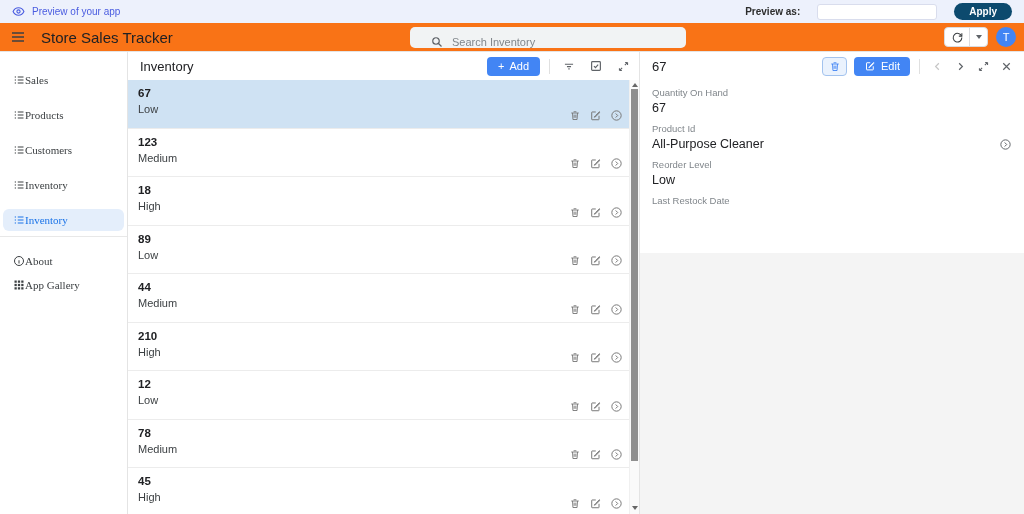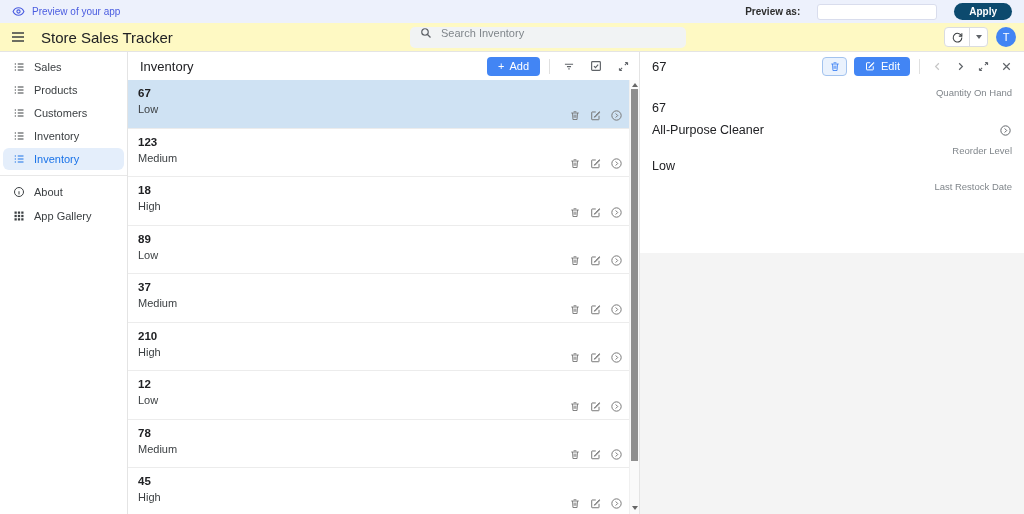--- a/index.html
+++ b/index.html
@@ -8,38 +8,38 @@
 
   
   .topbar { height:23px; background:#edf1fc; display:flex; align-items:center; padding:0 12px; gap:17px; }
   .preview-left { display:flex; align-items:center; gap:7px; color:#4a5ce0; font-size:10px; }
   .spacer { flex:1; }
   .preview-as-label { font-size:10px; font-weight:bold; color:#2d2d2d; }
   .preview-input { width:120px; height:16px; border:1px solid #d9dded; border-radius:3px; background:#fff; font-size:10px; padding:0 5px; outline:none; }
   .apply-btn { background:#0c4a6e; color:#fff; font-size:10px; font-weight:bold; border:none; border-radius:9px; height:17px; padding:0 15px; cursor:pointer; }
 
   
-  .appbar { height:29px; background:#fef9c3; border-bottom:1px solid #e4e4e4; display:flex; align-items:center; padding:0 10px; position:relative; }
+  .appbar { height:29px; background:#f97316; border-bottom:1px solid #e4e4e4; display:flex; align-items:center; padding:0 10px; position:relative; }
   .app-title { font-size:15px; color:#202124; margin-left:15px; }
-  .searchbox { position:absolute; left:410px; width:276px; height:21px; background:#f1f3f4; border-radius:5px; display:flex; align-items:flex-start; padding:0 10px; gap:9px; }
+  .searchbox { position:absolute; left:410px; width:276px; height:21px; background:#f1f3f4; border-radius:5px; display:flex; align-items:flex-end; padding:0 21px; gap:9px; }
   .search-input { border:none; background:transparent; outline:none; font-size:11px; color:#5f6368; width:200px; }
   .search-input::placeholder { color:#80868b; }
   .appbar-right { position:absolute; right:8px; display:flex; align-items:center; gap:8px; }
   .sync-group { display:flex; border:1px solid #dadce0; border-radius:4px; height:20px; overflow:hidden; background:#fff; }
   .sync-cell { width:24px; display:flex; align-items:center; justify-content:center; cursor:pointer; }
   .sync-cell + .sync-cell { border-left:1px solid #dadce0; width:18px; }
   .caret-down { width:0; height:0; border-left:3.5px solid transparent; border-right:3.5px solid transparent; border-top:4px solid #5f6368; }
   .avatar { width:20px; height:20px; border-radius:50%; background:#4285f4; color:#fff; font-size:11px; display:flex; align-items:center; justify-content:center; cursor:pointer; }
 
   
   .main { display:flex; height:462px; }
 
   
   .sidebar { width:128px; border-right:1px solid #e4e4e4; padding-top:4px; flex:none; }
-  .nav-item { height:22px; display:flex; align-items:center; gap:9px; padding-left:10px; font-size:11px; color:#3c4043; margin:0 3px 1px 3px; border-radius:6px; cursor:pointer; }
+  .nav-item { height:22px; display:flex; align-items:center; padding-left:10px; font-size:11px; color:#3c4043; margin:13px 3px 1px 3px; border-radius:6px; cursor:pointer;font-family:Liberation Serif, serif; }
   .nav-item.selected { background:#e4eefb; color:#1a73e8; }
   .sidebar-divider { height:1px; background:#e8e8e8; margin:5px 0; }
 
   
   .list-panel { width:512px; border-right:1px solid #e4e4e4; display:flex; flex-direction:column; position:relative; flex:none; }
   .list-header { height:28px; display:flex; align-items:center; padding:0 6px 0 12px; gap:7px; flex:none; }
   .list-title { font-size:13px; color:#202124; flex:1; }
   .add-btn { background:#4285f4; color:#fff; border:none; border-radius:4px; height:19px; padding:0 11px; font-size:11px; display:flex; align-items:center; gap:5px; cursor:pointer; }
   .hdr-divider { width:1px; height:15px; background:#e0e0e0; margin:0 2px; }
   .hdr-icon { display:flex; align-items:center; justify-content:center; width:20px; height:20px; color:#5f6368; cursor:pointer; }
@@ -62,21 +62,21 @@
 
   
   .detail-panel { flex:1; background:#f4f4f4; display:flex; flex-direction:column; }
   .detail-header { height:28px; background:#fff; display:flex; align-items:center; padding:0 10px 0 12px; gap:7px; flex:none; }
   .detail-title { font-size:13px; color:#202124; flex:1; }
   .del-btn { width:25px; height:19px; border:1px solid #a3c3ee; background:#eaf2fd; border-radius:4px; display:flex; align-items:center; justify-content:center; color:#4285f4; cursor:pointer; }
   .edit-btn { background:#4285f4; color:#fff; border:none; height:19px; border-radius:4px; padding:0 10px; font-size:11px; display:flex; align-items:center; gap:5px; cursor:pointer; }
   .nav-icon { display:flex; align-items:center; justify-content:center; width:16px; height:16px; color:#5f6368; cursor:pointer; }
   .nav-icon.disabled { color:#c6c6c6; cursor:default; }
   .detail-body { background:#fff; height:173px; padding:7px 12px 0 12px; flex:none; }
-  .field { margin-bottom:8px;text-align:right; }
+  .field { margin-bottom:8px; }
   .field-label { font-size:9.5px; color:#80868b; margin-bottom:3px; }
   .field-value-row { display:flex; align-items:center; justify-content:space-between; }
   .field-value { font-size:12.5px; color:#202124; }
   .field-nav { color:#5f6368; display:flex; cursor:pointer; }
 
   svg { display:block; }
 </style>
 </head>
 <body>
 
@@ -318,21 +318,21 @@
           </span>
           <span>
             <svg width="13" height="13" viewBox="0 0 24 24" fill="none" stroke="currentColor" stroke-width="1.8">
                 <circle cx="12" cy="12" r="8.6"></circle>
                 <path d="M10.5 8.3L14.2 12l-3.7 3.7"></path>
               </svg>
           </span>
         </div>
       </div>
         <div class="row">
-        <div class="row-qty">37</div>
+        <div class="row-qty">44</div>
         <div class="row-level">Medium</div>
         <div class="row-actions">
           <span>
             <svg width="12" height="13" viewBox="0 0 24 24" fill="none" stroke="currentColor" stroke-width="1.8">
                 <path d="M9.2 4.5h5.6M4.5 7h15M7 7l.9 13h8.2L17 7M10.3 10.3v6.4M13.7 10.3v6.4"></path>
               </svg>
           </span>
           <span>
             <svg width="13" height="13" viewBox="0 0 24 24" fill="none" stroke="currentColor" stroke-width="1.8">
                 <path d="M18.5 12.5V19a.8.8 0 0 1-.8.8H5.8A.8.8 0 0 1 5 19V6.3a.8.8 0 0 1 .8-.8h6.7"></path>
@@ -497,20 +497,21 @@
     <div class="detail-body">
 
     <div class="field">
         <div class="field-label">Quantity On Hand</div>
         <div class="field-value-row">
           <span class="field-value">67</span>
 
         </div>
       </div>
         <div class="field">
+        <div class="field-label">Product Id</div>
         <div class="field-value-row">
           <span class="field-value">All-Purpose Cleaner</span>
           <span class="field-nav">
             <svg width="13" height="13" viewBox="0 0 24 24" fill="none" stroke="currentColor" stroke-width="1.8">
                 <circle cx="12" cy="12" r="8.6"></circle>
                 <path d="M10.5 8.3L14.2 12l-3.7 3.7"></path>
               </svg>
           </span>
         </div>
       </div>

